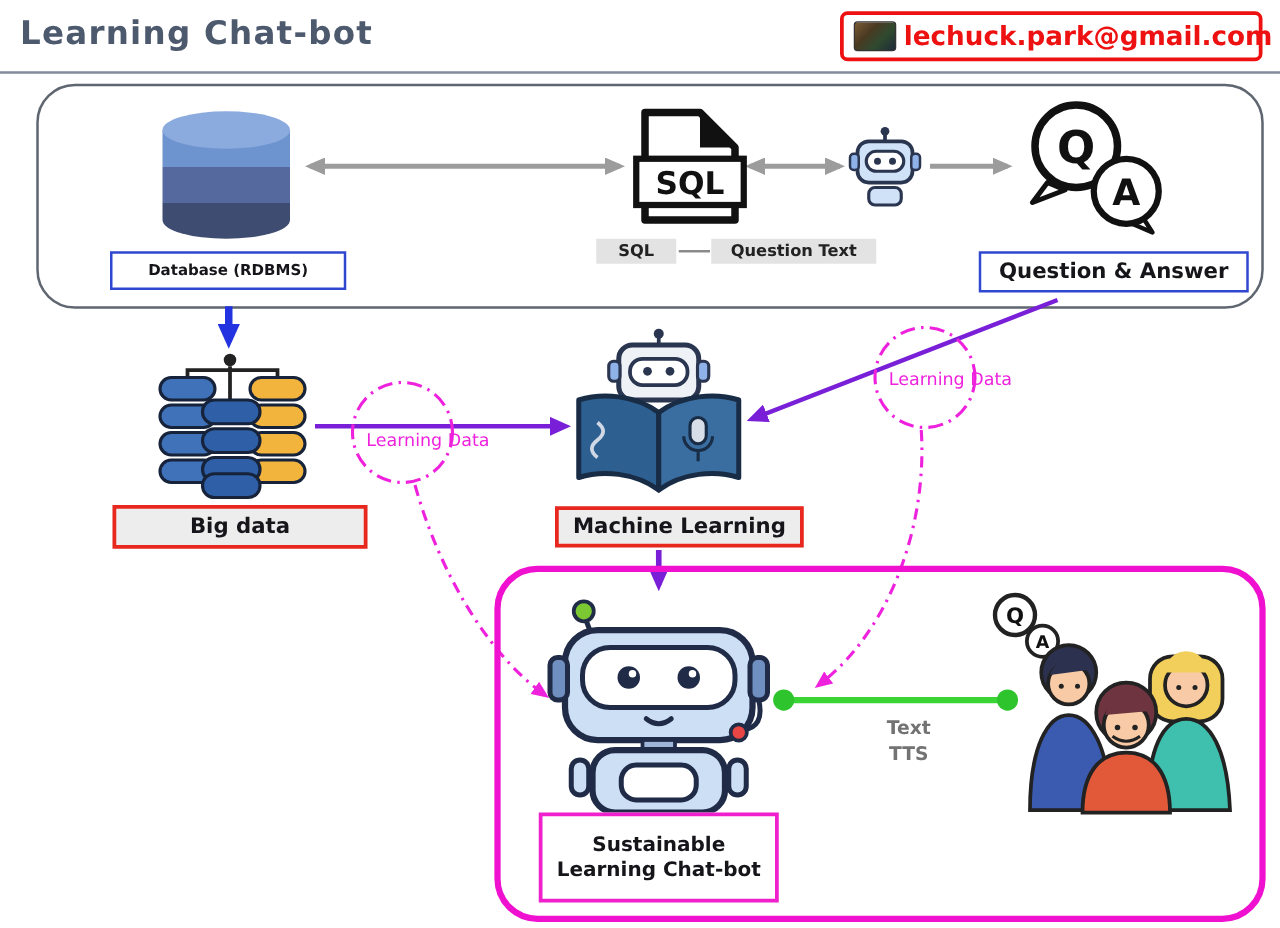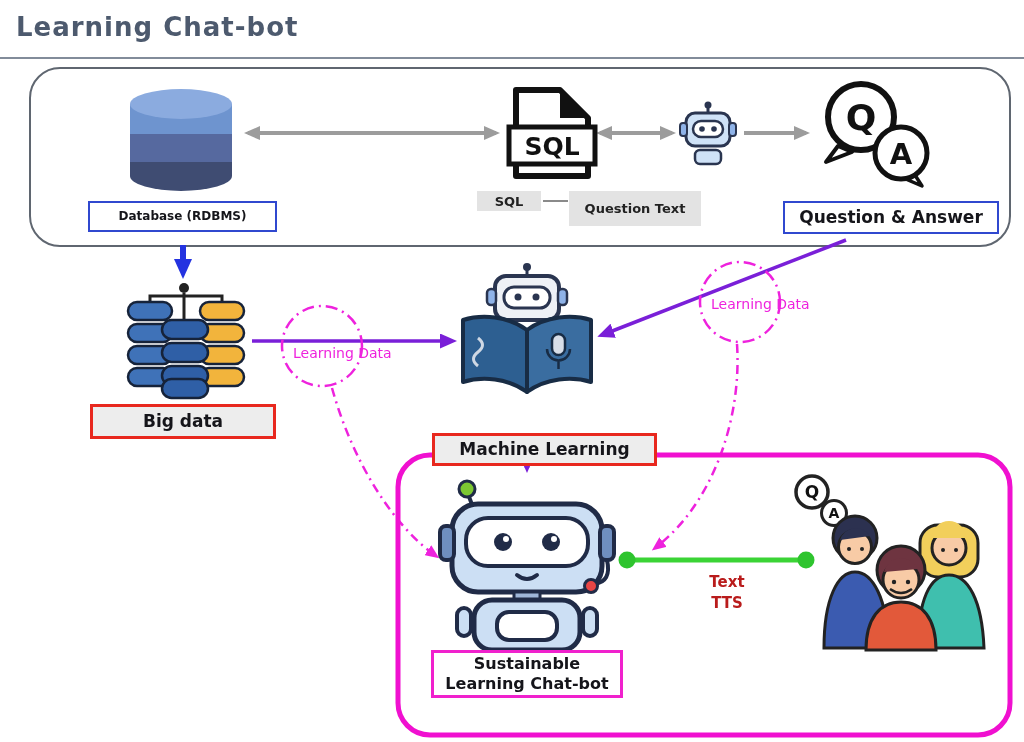--- a/index.html
+++ b/index.html
@@ -36,21 +36,21 @@
 
   .tag {
     position:absolute; background:#e3e3e3; color:#222; font-weight:bold; font-size:13px;
     display:flex; align-items:center; justify-content:center;
   }
   .magenta-text {
     position:absolute; color:#ee22dd; font-weight:normal; font-size:14px; white-space:nowrap;
   }
   .tts-text {
     position:absolute; left:694px; top:572px; width:66px; text-align:center;
-    color:#b91c1c; font-weight:bold; font-size:15px; line-height:1.4;
+    color:#737373; font-weight:bold; font-size:15px; line-height:1.4;
   }
   svg.layer { position:absolute; left:0; top:0; width:1024px; height:742px; }
   svg text { font-family:"DejaVu Sans","Liberation Sans",sans-serif; }
 </style>
 </head>
 <body>
 
 <div class="canvas">
 
   <svg class="layer" viewBox="0 0 1024 742">
@@ -233,48 +233,52 @@
       <circle cx="894" cy="582" r="2.2" fill="#222"></circle>
         <circle cx="908" cy="582" r="2.2" fill="#222"></circle>
       <path d="M890 589 q11 8 22 0" stroke="#222" stroke-width="2.5" fill="none"></path>
       <path d="M866 650 C866 618 880 602 901 602 C922 602 936 618 936 650 Z" fill="#e2593a" stroke="#222" stroke-width="3"></path>
     </g>
   </svg>
 
   <div class="page-title">Learning Chat-bot</div>
   <div class="title-rule"></div>
 
+  <div class="email-box">
+    <span class="email-avatar"></span>
+    <span class="email-text">lechuck.park@gmail.com</span>
+  </div>
 
   <div class="label-box blue-border" style="left:88px; top:201px; width:189px; height:31px; font-size:12px;">
     <span>Database (RDBMS)</span>
   </div>
 
   <div class="tag" style="left:477px; top:191px; width:64px; height:20px;">
     <span>SQL</span>
   </div>
-  <div class="tag" style="left:569px; top:191px; width:132px; height:35px;">
+  <div class="tag" style="left:569px; top:191px; width:132px; height:20px;">
     <span>Question Text</span>
   </div>
 
   <div class="label-box blue-border" style="left:783px; top:201px; width:216px; height:33px; font-size:17px;">
     <span>Question &amp; Answer</span>
   </div>
 
-  <div class="label-box red-border" style="left:90px; top:404px; width:186px; height:35px; font-size:17px;">
+  <div class="label-box red-border" style="left:90px; top:404px; width:204px; height:35px; font-size:17px;">
     <span>Big data</span>
   </div>
 
-  <div class="label-box red-border" style="left:432px; top:405px; width:225px; height:33px; font-size:17px;margin-top:28px;">
+  <div class="label-box red-border" style="left:444px; top:405px; width:199px; height:33px; font-size:17px;">
     <span>Machine Learning</span>
   </div>
 
   <div class="magenta-text" style="left:293px; top:345px;">Learning Data</div>
   <div class="magenta-text" style="left:711px; top:296px;">Learning Data</div>
 
-  <div class="label-box magenta-border" style="left:431px; top:650px; width:192px; height:48px; font-size:16px;">
+  <div class="label-box magenta-border" style="left:431px; top:650px; width:192px; height:72px; font-size:16px;">
     <span>Sustainable</span>
     <span>Learning Chat-bot</span>
   </div>
 
   <div class="tts-text">
     <div>Text</div>
     <div>TTS</div>
   </div>
 
 </div>

